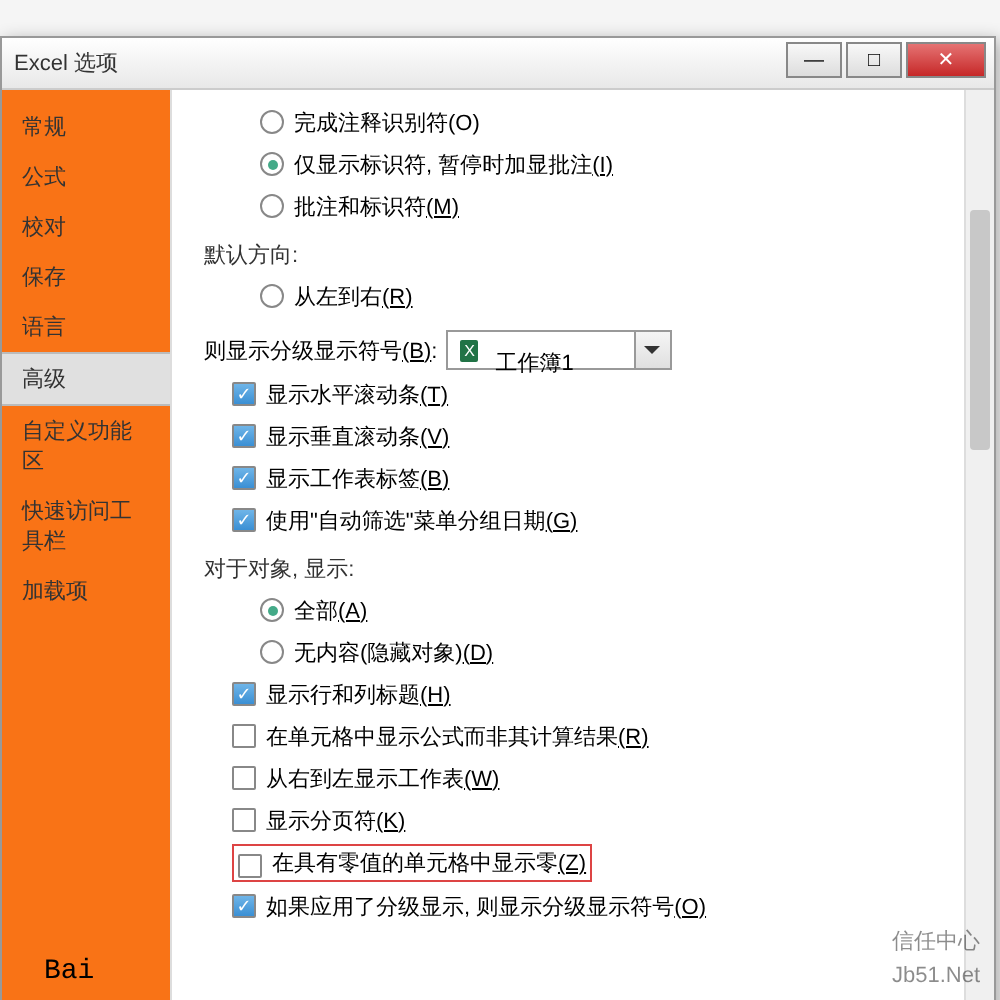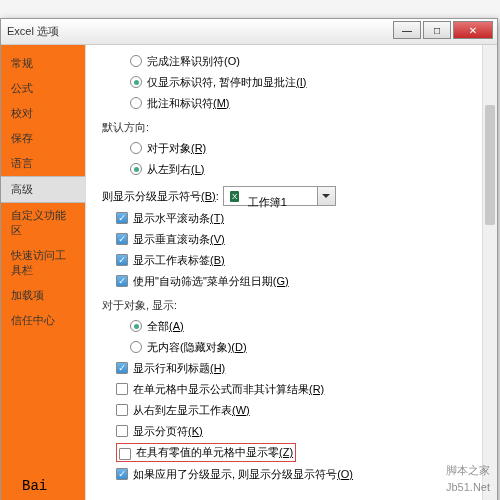--- a/index.html
+++ b/index.html
@@ -56,46 +56,41 @@
     <div class="sidebar">
       <div class="navitem">常规</div>
       <div class="navitem">公式</div>
       <div class="navitem">校对</div>
       <div class="navitem">保存</div>
       <div class="navitem">语言</div>
       <div class="navitem active">高级</div>
       <div class="navitem">自定义功能区</div>
       <div class="navitem">快速访问工具栏</div>
       <div class="navitem">加载项</div>
-      <div class="navitem">信任中心</div>
     </div>
     <div class="content">
       <div class="content-inner">
 
       <div class="row indent2">
             <span class="radio"></span>
             <span>完成注释识别符(O)</span>
           </div>
       <div class="row indent2">
             <span class="radio checked"></span>
             <span><span>仅显示标识符, 暂停时加显批注</span><span class="u">(I)</span></span>
           </div>
       <div class="row indent2">
             <span class="radio"></span>
             <span><span>批注和标识符</span><span class="u">(M)</span></span>
           </div>
 
       <div class="row indent1 grouplabel">默认方向:</div>
       <div class="row indent2">
             <span class="radio"></span>
-            <span><span>对于对象</span><span class="u">(R)</span></span>
-          </div>
-      <div class="row indent2">
-            <span class="radio checked"></span>
-            <span><span>从左到右</span><span class="u">(L)</span></span>
+            <span><span>从左到右</span><span class="u">(R)</span></span>
           </div>
 
       <div class="row" style="margin-top:8px">
         <span><span>则显示分级显示符号</span><span class="u">(B)</span>:</span>
         <span class="combo">
           <span class="ico">
                 <span class="xl-icon">X</span>
               </span>
           <span class="val">工作簿1</span>
           <span class="arrow"></span>
@@ -159,13 +154,13 @@
 
       </div>
       <div class="scrollbar">
           <div class="scrollthumb"></div>
         </div>
     </div>
   </div>
 </div>
 
 <div class="baidu">Bai</div>
-<div class="watermark"><span>脚本之家</span><br><span>Jb51.Net</span></div>
+<div class="watermark"><span>信任中心</span><br><span>Jb51.Net</span></div>
 
 </body></html>

